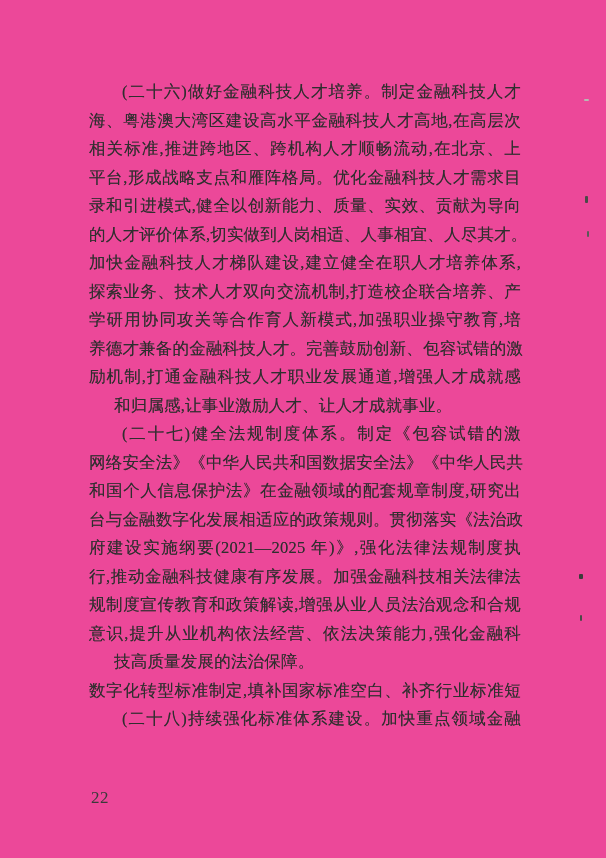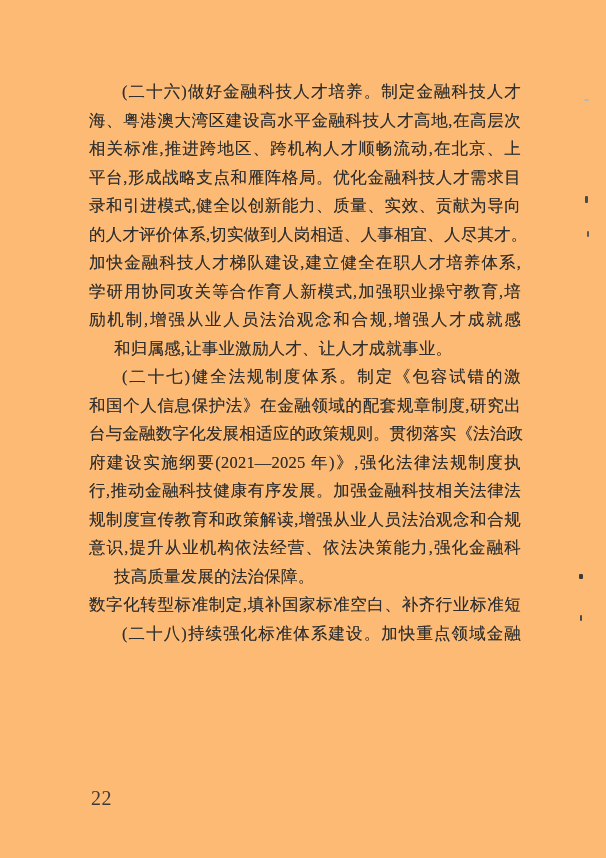--- a/index.html
+++ b/index.html
@@ -44,49 +44,52 @@
     text-indent: 2em;
   }
   .line.short {
     text-align-last: left;
     margin-left: 25px;
   }
   .page-number {
     position: absolute;
     left: 91px;
     top: 789px;
-    font-size: 20px;
+    font-size: 17px;
     line-height: 18px;
     color: #3a3a3a;
     letter-spacing: 0.5px;
   }
   .scan-speck {
     position: absolute;
     border-radius: 1px;
   }
 </style>
 </head>
 <body>
 
-<div class="page" style="background: #fdba74;">
+<div class="page" style="background: #ec4899;">
   <div class="text-block" style="color: rgb(47, 47, 47);">
       <div class="paragraph">
         <div class="line indent">(二十六)做好金融科技人才培养。制定金融科技人才</div>
         <div class="line">海、粤港澳大湾区建设高水平金融科技人才高地,在高层次</div>
         <div class="line">相关标准,推进跨地区、跨机构人才顺畅流动,在北京、上</div>
         <div class="line">平台,形成战略支点和雁阵格局。优化金融科技人才需求目</div>
         <div class="line">录和引进模式,健全以创新能力、质量、实效、贡献为导向</div>
         <div class="line">的人才评价体系,切实做到人岗相适、人事相宜、人尽其才。</div>
         <div class="line">加快金融科技人才梯队建设,建立健全在职人才培养体系,</div>
+        <div class="line">探索业务、技术人才双向交流机制,打造校企联合培养、产</div>
         <div class="line">学研用协同攻关等合作育人新模式,加强职业操守教育,培</div>
-        <div class="line">励机制,增强从业人员法治观念和合规,增强人才成就感</div>
+        <div class="line">养德才兼备的金融科技人才。完善鼓励创新、包容试错的激</div>
+        <div class="line">励机制,打通金融科技人才职业发展通道,增强人才成就感</div>
         <div class="line short">和归属感,让事业激励人才、让人才成就事业。</div>
       </div>
       <div class="paragraph">
         <div class="line indent">(二十七)健全法规制度体系。制定《包容试错的激</div>
+        <div class="line">网络安全法》《中华人民共和国数据安全法》《中华人民共</div>
         <div class="line">和国个人信息保护法》在金融领域的配套规章制度,研究出</div>
         <div class="line">台与金融数字化发展相适应的政策规则。贯彻落实《法治政</div>
         <div class="line">府建设实施纲要(2021—2025 年)》,强化法律法规制度执</div>
         <div class="line">行,推动金融科技健康有序发展。加强金融科技相关法律法</div>
         <div class="line">规制度宣传教育和政策解读,增强从业人员法治观念和合规</div>
         <div class="line">意识,提升从业机构依法经营、依法决策能力,强化金融科</div>
         <div class="line short">技高质量发展的法治保障。</div>
       </div>
       <div class="paragraph">
         <div class="line">数字化转型标准制定,填补国家标准空白、补齐行业标准短</div>

